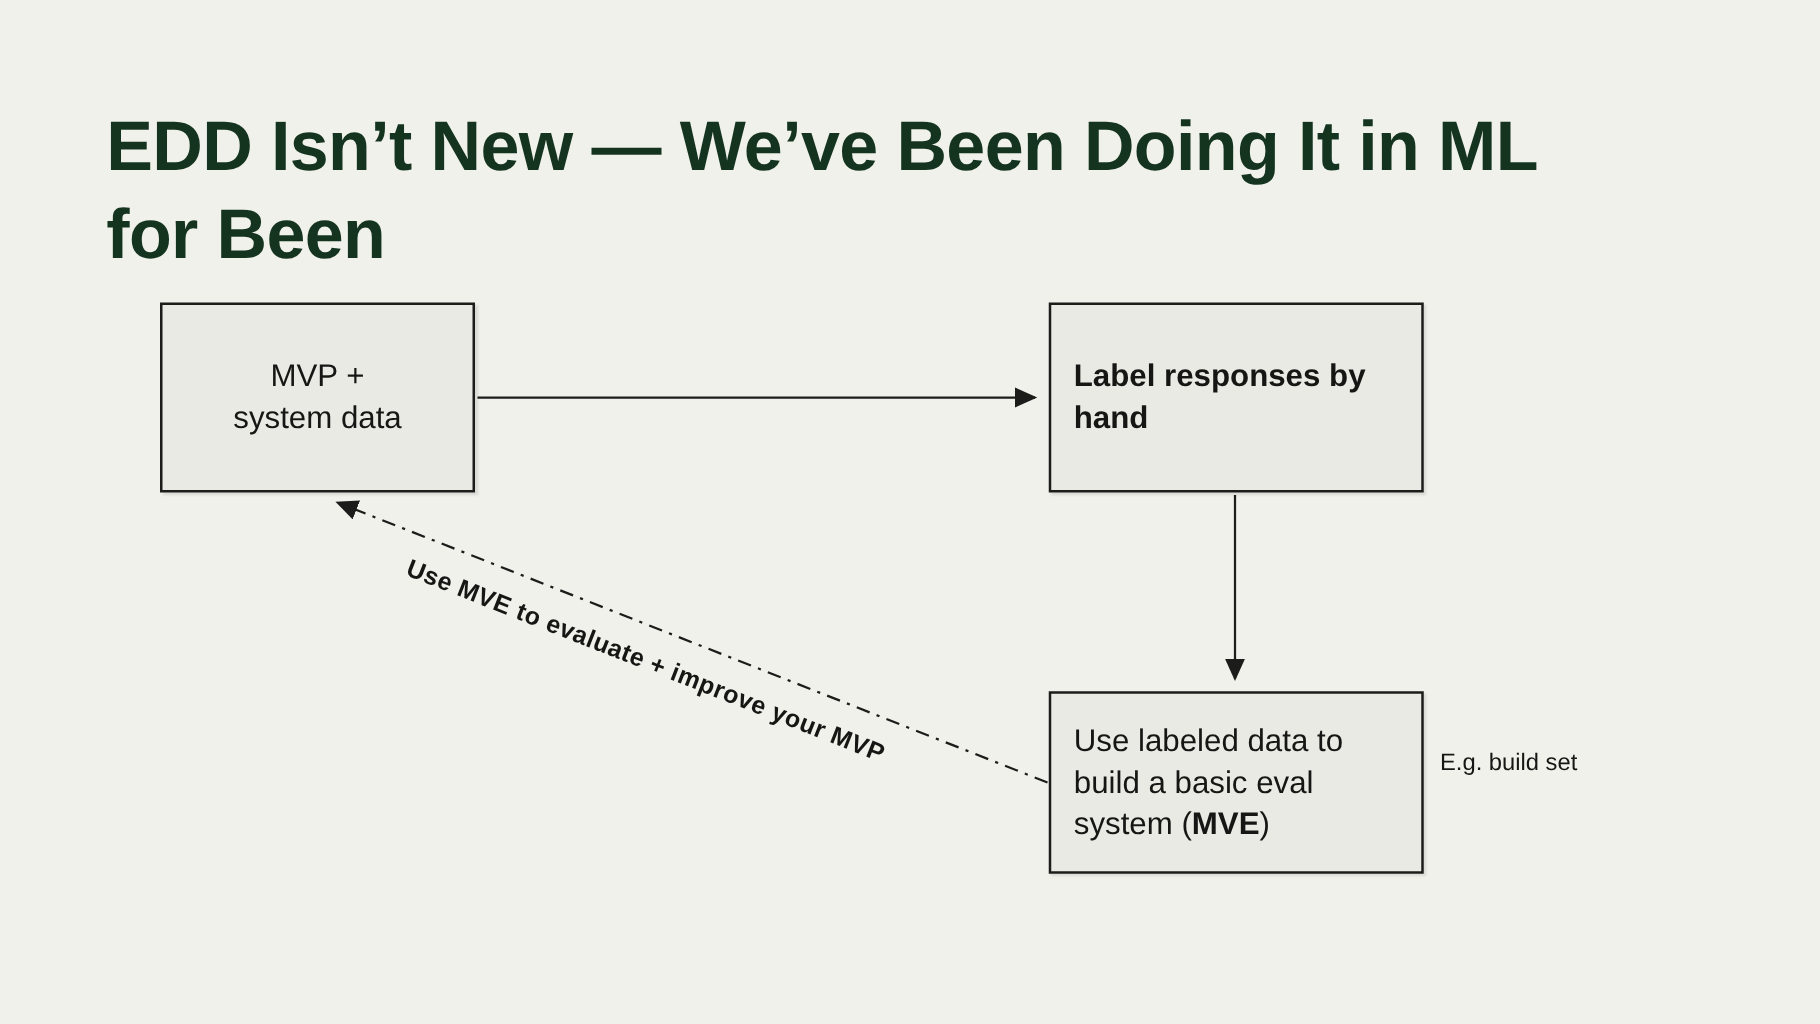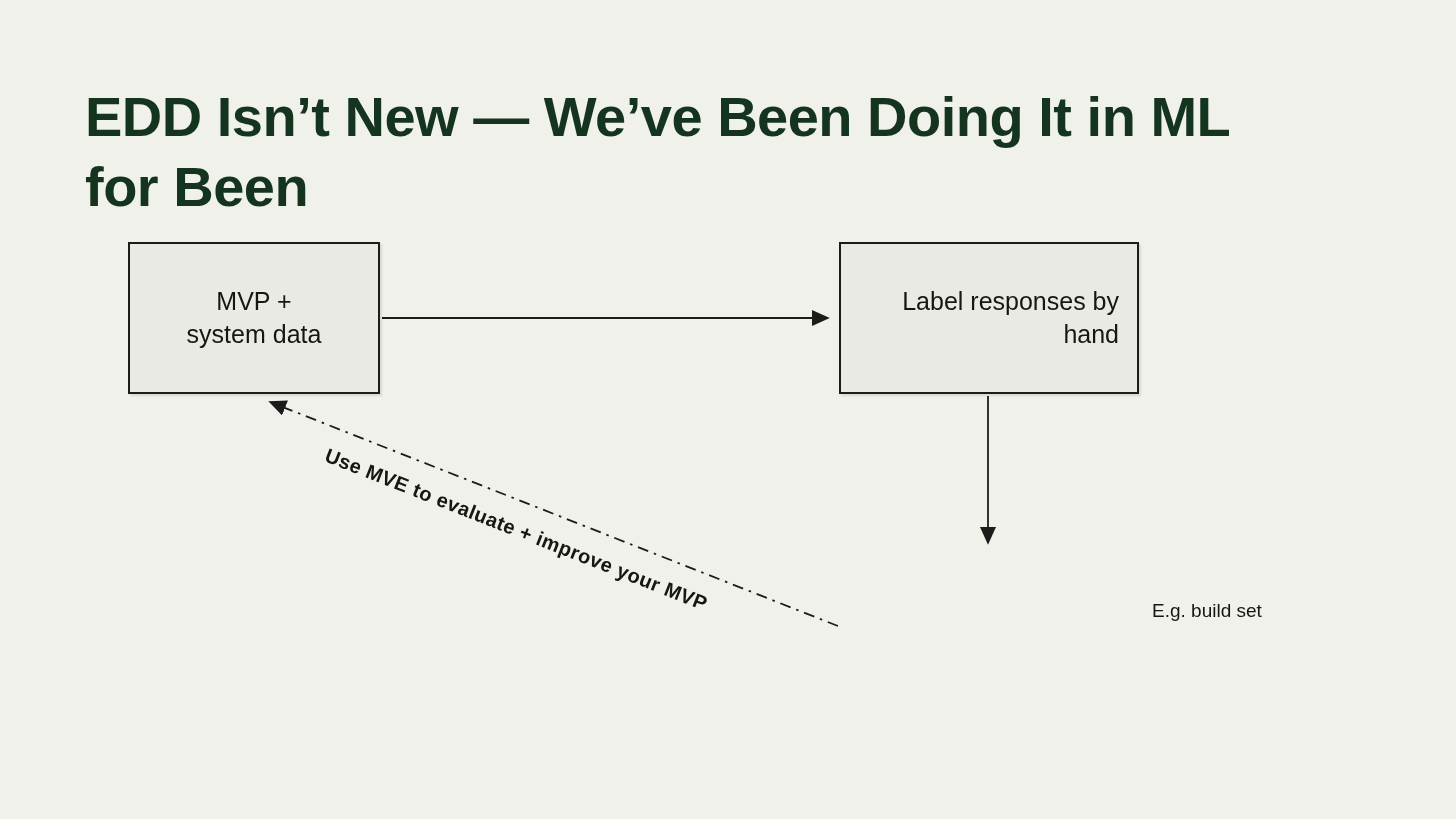--- a/index.html
+++ b/index.html
@@ -39,28 +39,28 @@
   }
   .flow-box {
     position: absolute;
     background: var(--color-box-fill);
     border: 2px solid var(--color-box-border);
     box-shadow: 2px 2px 2px rgba(0,0,0,0.10);
     display: flex;
     flex-direction: column;
     align-items: center;
     justify-content: center;
-    text-align: right;
+    text-align: left;
     color: var(--color-text);
     font-size: 25px;
     line-height: 33px;
     padding: 0 18px;
   }
   .box-mvp   { left: 128px; top: 242px; width: 252px; height: 152px; }
-  .box-label { left: 839px; top: 242px; width: 300px; height: 152px; }
+  .box-label { left: 839px; top: 242px; width: 300px; height: 152px; font-weight: bold; }
   .box-mve   { left: 839px; top: 553px; width: 300px; height: 146px; }
   .emphasis { font-weight: 700; }
   .loop-label {
     position: absolute;
     left: 330px;
     top: 444px;
     transform: rotate(21.5deg);
     transform-origin: 0 0;
     font-weight: 700;
     font-size: 20px;
@@ -100,18 +100,21 @@
 
   <div class="flow-box box-mvp">
     <div>MVP +</div>
     <div>system data</div>
   </div>
 
   <div class="flow-box box-label">
     <div>Label responses by hand</div>
   </div>
 
+  <div class="flow-box box-mve">
+    <div><span>Use labeled data to build a basic eval system (</span><span class="emphasis">MVE</span><span>)</span></div>
+  </div>
 
   <div class="loop-label">Use MVE to evaluate + improve your MVP</div>
 
   <div class="side-note">E.g. build set</div>
 
 </div>
 
 </body></html>

